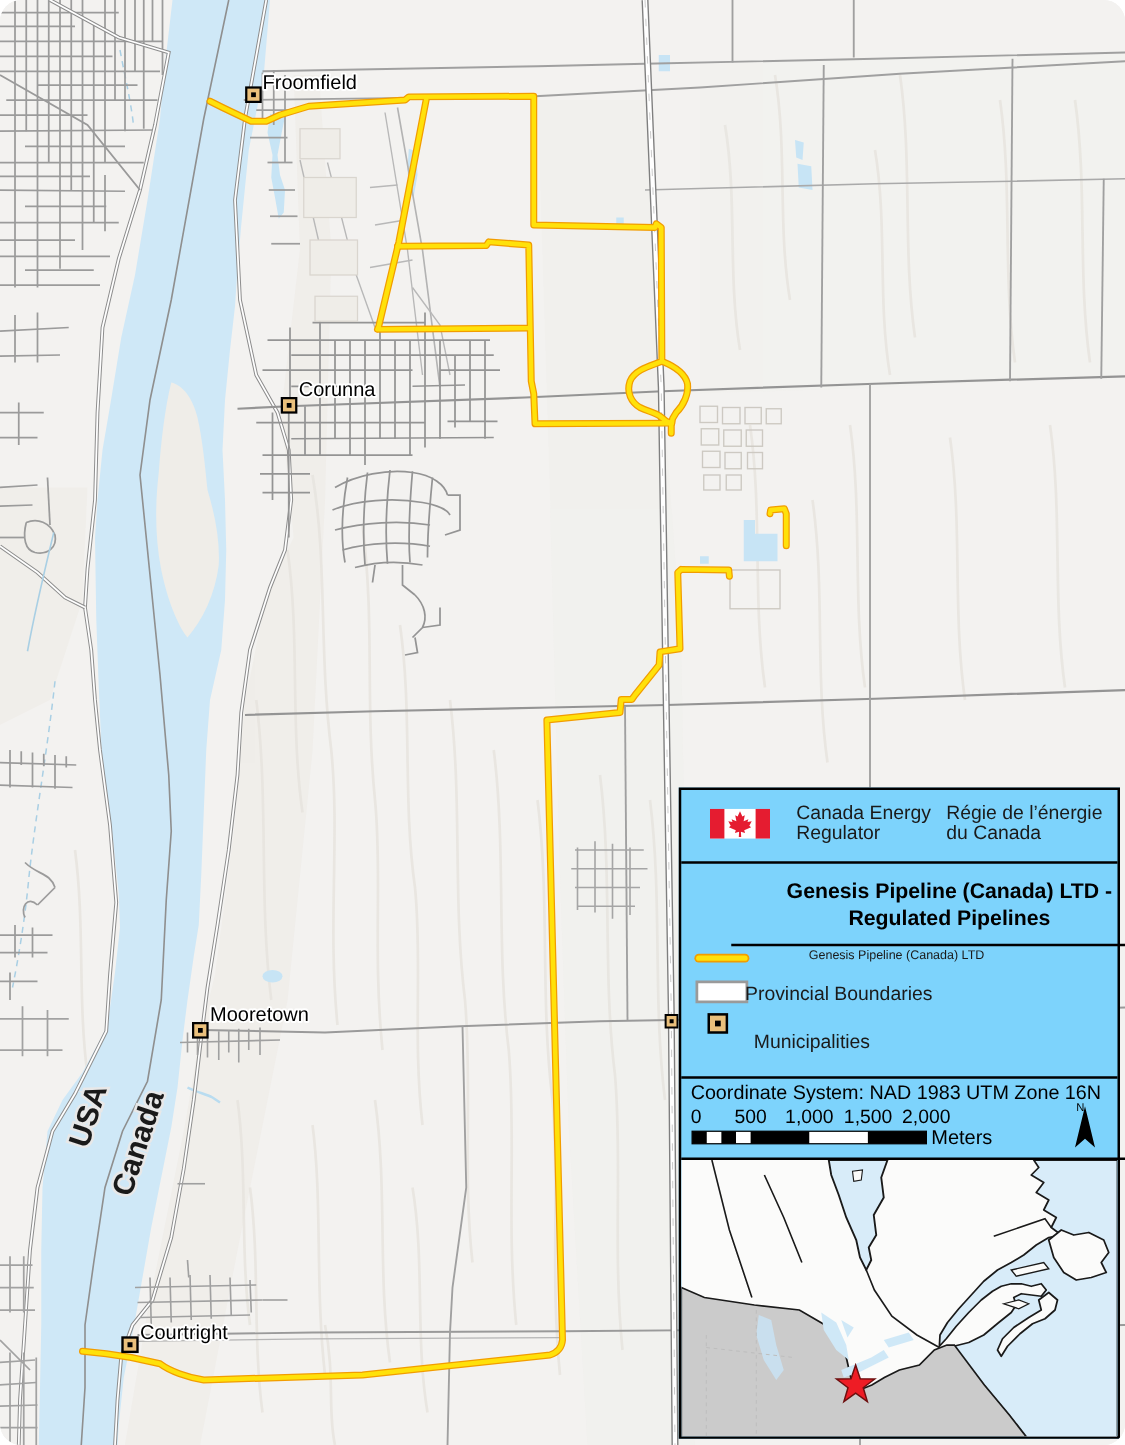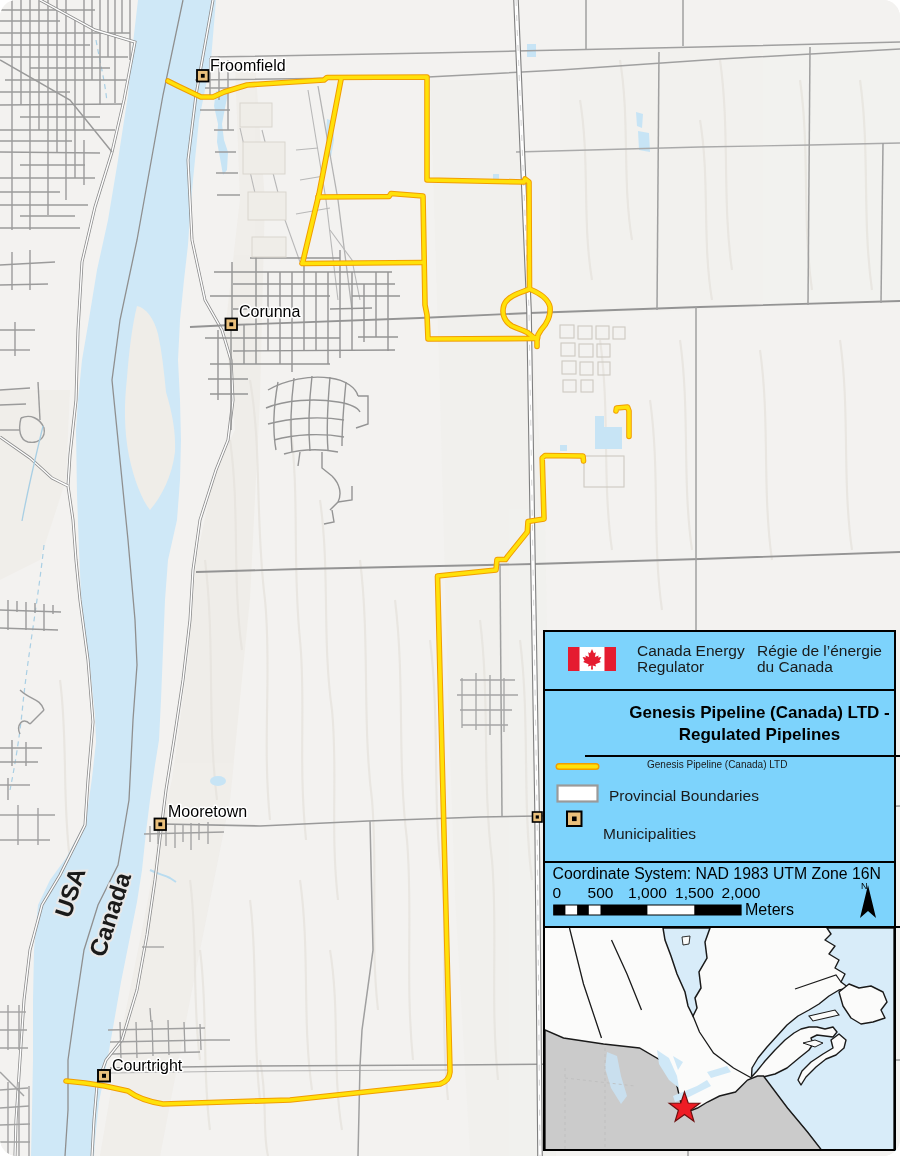--- a/index.html
+++ b/index.html
@@ -436,21 +436,21 @@
         <path d="M5,8.5 L42,8.5" stroke="#ffe10a" stroke-width="4.2"></path>
       </g>
 
       <rect x="3.5" y="27.5" width="40" height="16" fill="#ffffff" stroke="#9a9a9a" stroke-width="2.2"></rect>
 
       <rect x="13" y="53.5" width="14.5" height="14.5" fill="#eac07c" stroke="#000000" stroke-width="2"></rect>
       <rect x="18" y="58.5" width="4.6" height="4.6" fill="#000000"></rect>
     </svg>
 
     <div class="lgrow" style="left:58px;top:1px;font-size:10px;margin-left:44px;">Genesis Pipeline (Canada) LTD</div>
-    <div class="lgrow" style="left:64px;top:29px;font-size:15.5px;">Provincial Boundaries</div>
+    <div class="lgrow" style="left:51px;top:29px;font-size:15.5px;">Provincial Boundaries</div>
     <div class="lgrow" style="left:58px;top:55px;font-size:15.5px;margin-top:12px;">Municipalities</div>
   </div>
 
   <div style="position:absolute;left:0;top:231.5px;width:349px;height:62px;border-bottom:2.5px solid #000;padding-left:43px;">
     <svg style="position:absolute;left:0;top:0;" width="349" height="62">
 
       <text x="7.5" y="15" font-family="Liberation Sans, sans-serif" font-size="15.8px" fill="#000">Coordinate System: NAD 1983 UTM Zone 16N</text>
 
       <g font-family="Liberation Sans, sans-serif" font-size="15.5px" fill="#000">
         <text x="7.5" y="34">0</text>

